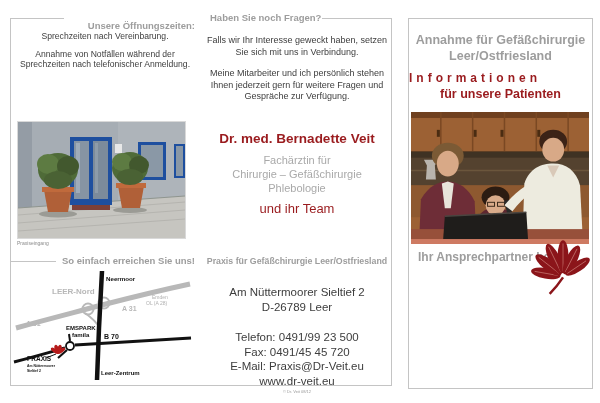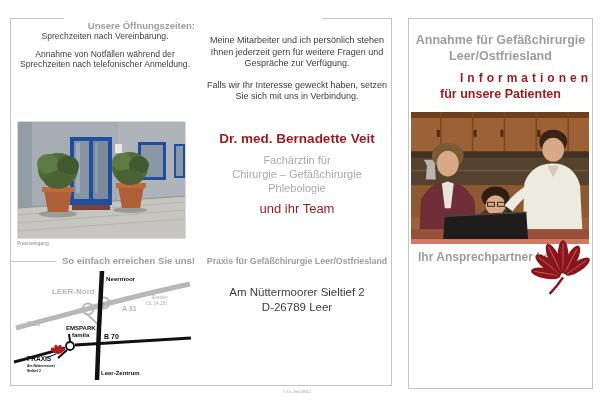--- a/index.html
+++ b/index.html
@@ -20,21 +20,21 @@
   .doctor-name{position:absolute;left:203px;top:131px;width:188px;text-align:center;font-size:13.5px;color:#9a1b1e;font-weight:bold;}
   .doctor-titles{position:absolute;left:203px;top:153px;width:188px;text-align:center;font-size:11px;line-height:14px;color:#a9a9a9;}
   .team-line{position:absolute;left:203px;top:201px;width:188px;text-align:center;font-size:13px;color:#9a1b1e;}
   .mid-contact-hdr{position:absolute;left:203px;top:256px;width:188px;text-align:center;font-weight:700;color:#9d9d9d;font-size:8.8px;white-space:nowrap;background:#fff;}
   .addr{position:absolute;left:203px;top:285px;width:188px;text-align:center;font-size:11.5px;line-height:15px;color:#3d3d3d;}
   .contact{position:absolute;left:203px;top:330px;width:188px;text-align:center;font-size:11.5px;line-height:14.5px;color:#3d3d3d;}
   .imprint{position:absolute;left:203px;top:389px;width:188px;text-align:center;font-size:4px;color:#9a9a9a;}
   
   .rpanel{position:absolute;left:408px;top:18px;width:183px;height:369px;border:1px solid #c4c4c4;background:#fff;}
   .rp-title{position:absolute;left:0;top:13px;width:183px;text-align:center;font-weight:700;color:#9d9d9d;font-size:12.5px;line-height:16px;}
-  .rp-info1{position:absolute;left:0;top:52px;width:183px;text-align:right;font-weight:700;color:#9a1b1e;font-size:12px;letter-spacing:4px;}
+  .rp-info1{position:absolute;left:0;top:52px;width:183px;text-align:left;font-weight:700;color:#9a1b1e;font-size:12px;letter-spacing:4px;}
   .rp-info2{position:absolute;left:0;top:68px;width:183px;text-align:center;font-weight:700;color:#9a1b1e;font-size:12.5px;}
   .rp-photo{position:absolute;left:2px;top:93px;width:178px;height:132px;overflow:hidden;}
   .rp-contact-hdr{position:absolute;left:9px;top:231px;font-weight:700;color:#9d9d9d;font-size:12px;white-space:nowrap;}
   .rp-leaf{position:absolute;left:117px;top:211px;width:72px;height:66px;}
   .rp-list{position:absolute;left:19px;top:281px;font-weight:700;color:#8d8d8d;font-size:10px;}
   .rp-list div{margin:0 0 13px 0;white-space:nowrap;}
   svg{display:block;}
 </style>
 </head>
 <body>
@@ -138,41 +138,48 @@
       <text x="54" y="62" font-size="6" font-weight="bold" fill="#111111">EMSPARK</text>
       <text x="60" y="69" font-size="6" font-weight="bold" fill="#111111">famila</text>
       <text x="92" y="71" font-size="7" font-weight="bold" fill="#111111">B 70</text>
       <text x="15" y="93" font-size="6.5" font-weight="bold" fill="#111111">PRAXIS</text>
       <text x="15" y="99" font-size="3.4" font-weight="bold" fill="#111111">Am Nüttermoorer</text>
       <text x="15" y="103.5" font-size="3.4" font-weight="bold" fill="#111111">Sieltief 2</text>
       <text x="89" y="107" font-size="6" font-weight="bold" fill="#111111">Leer-Zentrum</text>
     </svg>
   </div>
 
+  <div class="hdr" style="left:210px;top:12px;">Haben Sie noch Fragen?</div>
 
   <div class="mp-text" style="top:35px;">
+    <p>Falls wir Ihr Interesse geweckt haben, setzen Sie sich mit uns in Verbindung.</p>
     <p>Meine Mitarbeiter und ich persönlich stehen Ihnen jederzeit gern für weitere Fragen und Gespräche zur Verfügung.</p>
-    <p>Falls wir Ihr Interesse geweckt haben, setzen Sie sich mit uns in Verbindung.</p>
   </div>
 
   <div class="doctor-name">Dr. med. Bernadette Veit</div>
   <div class="doctor-titles">
     <div>Fachärztin für</div>
     <div>Chirurgie – Gefäßchirurgie</div>
     <div>Phlebologie</div>
   </div>
   <div class="team-line">und ihr Team</div>
 
   <div class="mid-contact-hdr">Praxis für Gefäßchirurgie Leer/Ostfriesland</div>
 
   <div class="addr">
     <div>Am Nüttermoorer Sieltief 2</div>
     <div>D-26789 Leer</div>
   </div>
 
+  <div class="contact">
+    <div>Telefon: 0491/99 23 500</div>
+    <div>Fax: 0491/45 45 720</div>
+    <div>E-Mail: Praxis@Dr-Veit.eu</div>
+    <div>www.dr-veit.eu</div>
+  </div>
 
   <div class="imprint">© Dr. Veit 08/12</div>
 
   <div class="rpanel">
     <div class="rp-title">
       <div>Annahme für Gefäßchirurgie</div>
       <div>Leer/Ostfriesland</div>
     </div>
     <div class="rp-info1">Informationen</div>
     <div class="rp-info2">für unsere Patienten</div>

